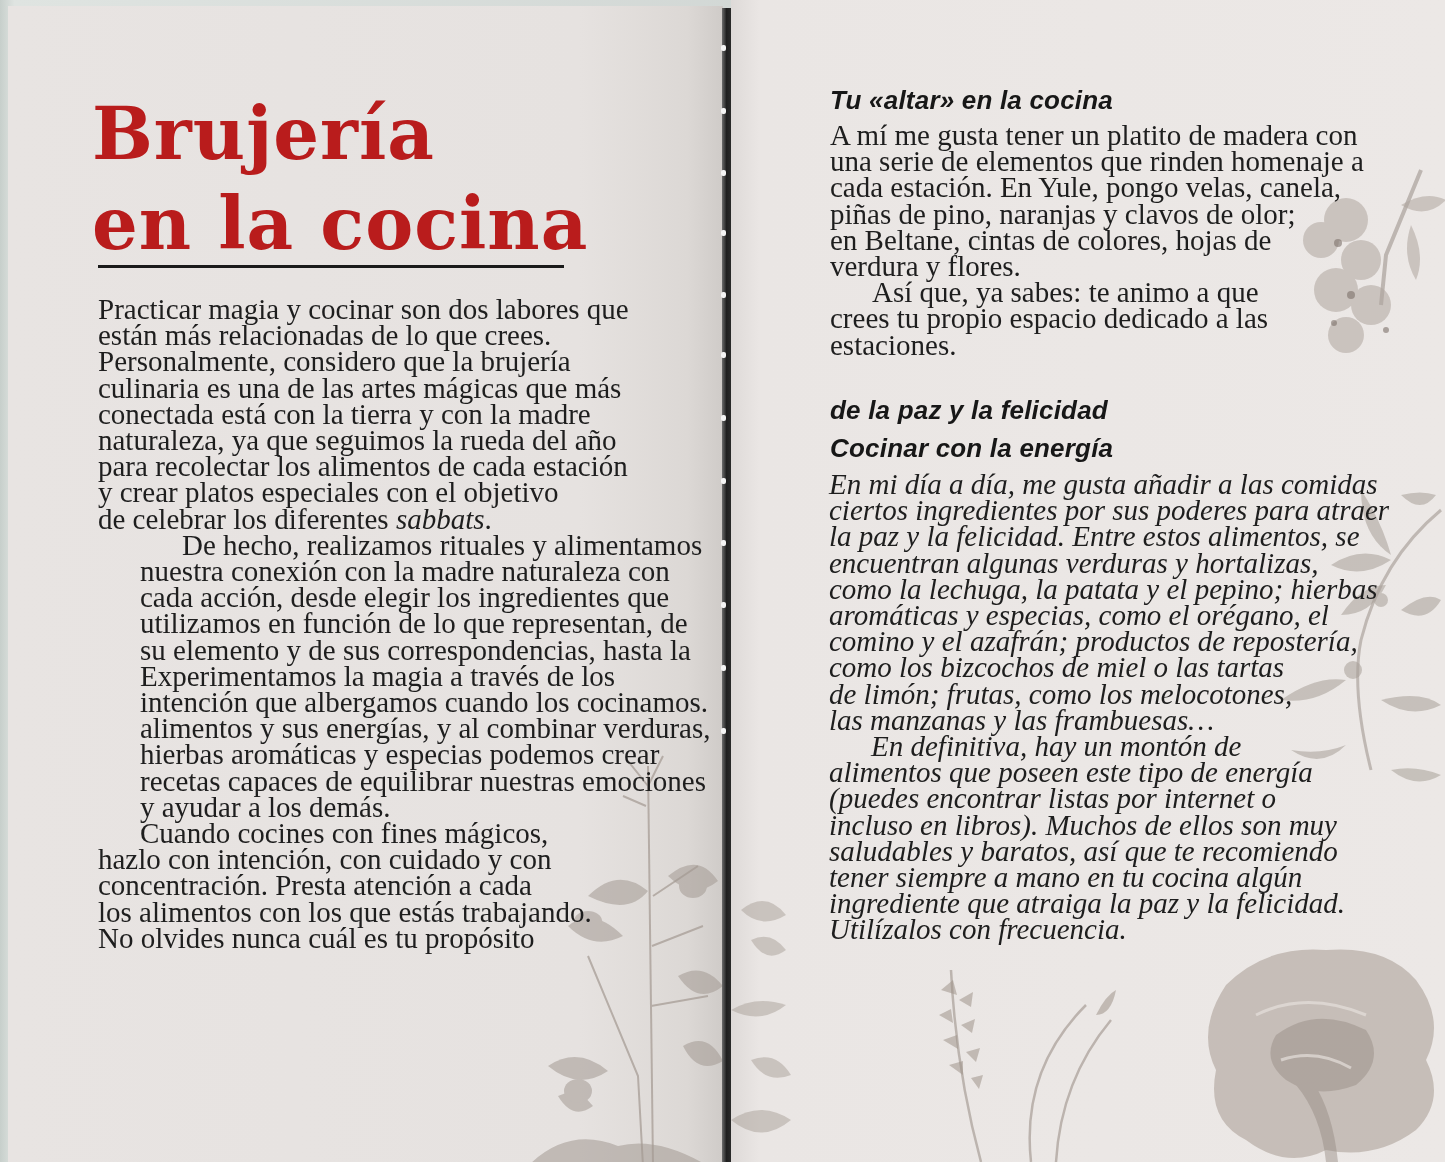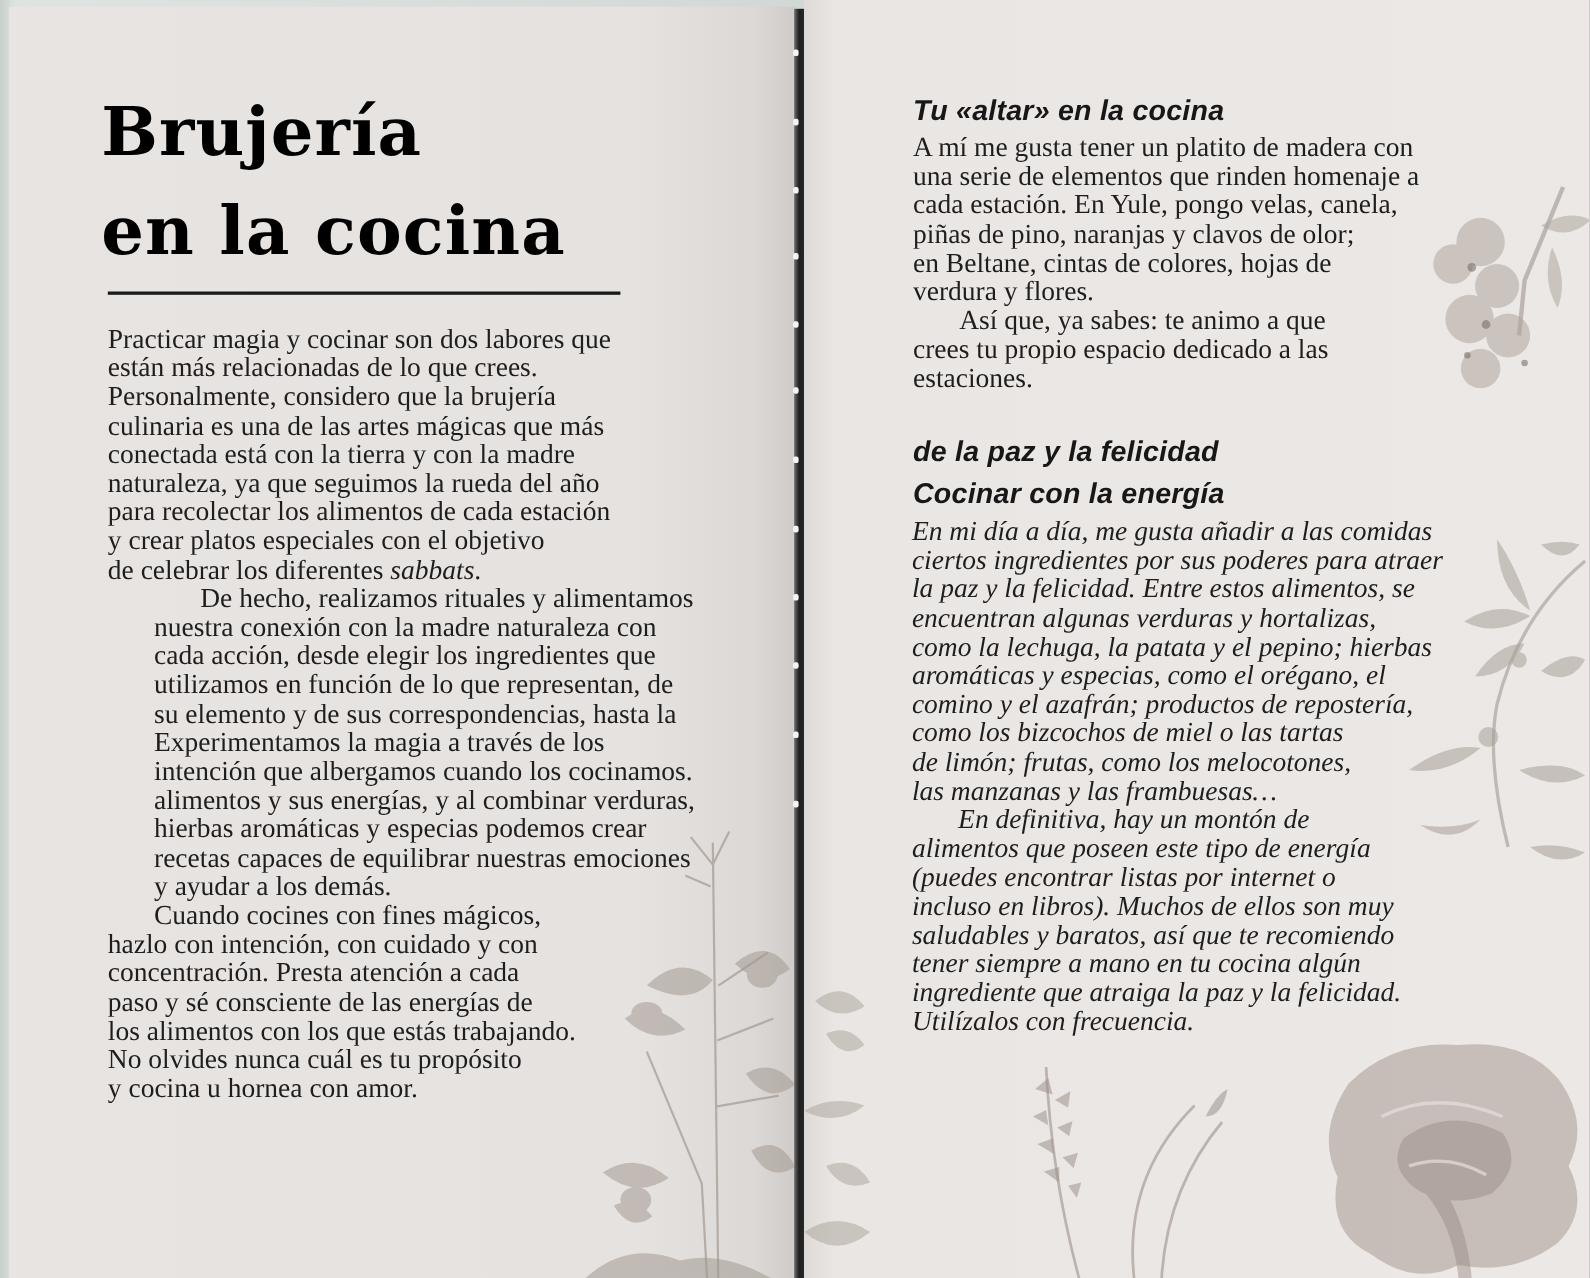--- a/index.html
+++ b/index.html
@@ -28,33 +28,33 @@
   }
   .spine {
     position: absolute; left: 722px; top: 8px; width: 9px; bottom: 0;
     background: linear-gradient(90deg, #6d6d6d 0%, #1f1f1f 50%, #2a2a2a 100%);
   }
   .stitch {
     position: absolute; left: 721px; width: 5px; height: 6px;
     background: #f4f4f4; border-radius: 2px;
   }
   .title {
-    position: absolute; left: 92px; top: 76px; width: 480px;
+    position: absolute; left: 92px; top: 89px; width: 480px;
     font-family: "DejaVu Serif", serif;
-    font-size: 61px; line-height: 90px; color: #000000;
+    font-size: 72px; line-height: 90px; color: #b91c1c;
     font-weight: bold; letter-spacing: 1px;
     margin: 0;
   }
   .title-rule {
     position: absolute; left: 98px; top: 265px; width: 466px; height: 3px;
     background: #1a1a1a;
   }
   .body-text {
     position: absolute;
-    font-size: 25px; line-height: 26.2px; color: #1e1e1e;
+    font-size: 29px; line-height: 26.2px; color: #1e1e1e;
     margin: 0;
   }
   .body-text p { margin: 0; }
   .body-text p.indent { text-indent: 42px; }
   .line { display: block; white-space: nowrap; }
   .left-col { left: 98px; top: 296px; width: 500px; }
   .subhead {
     position: absolute; margin: 0;
     font-family: Liberation Sans, sans-serif;
     font-weight: bold; font-size: 26px; line-height: 38px; color: #171717;
@@ -220,24 +220,22 @@
     <span class="line">intención que albergamos cuando los cocinamos.</span>
     <span class="line">alimentos y sus energías, y al combinar verduras,</span>
     <span class="line">hierbas aromáticas y especias podemos crear</span>
     <span class="line">recetas capaces de equilibrar nuestras emociones</span>
     <span class="line">y ayudar a los demás.</span>
   </p>
   <p>
     <span class="line" style="padding-left:42px">Cuando cocines con fines mágicos,</span>
     <span class="line">hazlo con intención, con cuidado y con</span>
     <span class="line">concentración. Presta atención a cada</span>
-    <span class="line">paso y sé consciente de las energías de</span>
     <span class="line">los alimentos con los que estás trabajando.</span>
     <span class="line">No olvides nunca cuál es tu propósito</span>
-    <span class="line">y cocina u hornea con amor.</span>
   </p>
 </div>
 
 <h2 class="subhead sub1">Tu «altar» en la cocina</h2>
 
 <div class="body-text right-col1">
   <p>
     <span class="line">A mí me gusta tener un platito de madera con</span>
     <span class="line">una serie de elementos que rinden homenaje a</span>
     <span class="line">cada estación. En Yule, pongo velas, canela,</span>

